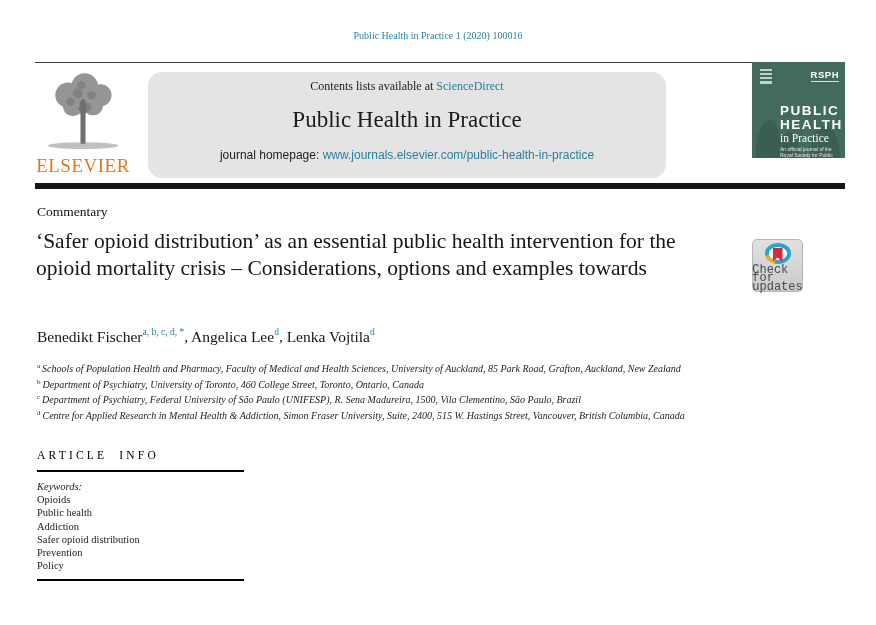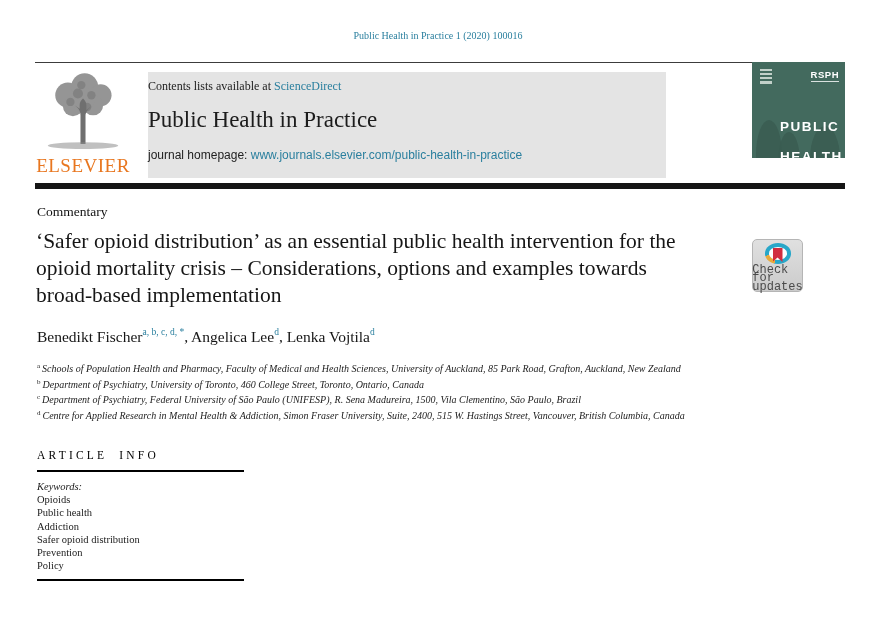--- a/index.html
+++ b/index.html
@@ -14,39 +14,39 @@
   .hairline{position:absolute;top:62px;left:35px;width:810px;height:1px;background:#3c3c3c;}
   .blackbar{position:absolute;top:183px;left:35px;width:810px;height:6px;background:#151515;}
 
   
   .elsevier{position:absolute;left:33px;top:70px;width:100px;height:110px;text-align:center;}
   .elsevier svg{display:block;margin:0 auto;}
   .els-word{font-size:19px;letter-spacing:.5px;color:#e8761f;margin-top:1px;}
 
   
   .banner{position:absolute;left:148px;top:72px;width:518px;height:106px;background:#e4e4e4;
-          }
+          text-align:center;border-radius:14px;}
   .contents-line{padding-top:7px;font-size:12px;color:#222;}
   .teal-link{color:#2a7f9e;text-decoration:none;cursor:pointer;}
   .journal-title{margin-top:13px;font-size:23px;color:#1c1c1c;}
   .homepage-line{margin-top:15px;font-family:"Liberation Sans",sans-serif;font-size:12px;color:#222;}
 
   
   .cover{position:absolute;left:752px;top:62px;width:93px;height:96px;background:#436a5e;
          font-family:"Liberation Sans",sans-serif;color:#fff;overflow:hidden;}
   .cover .sil{position:absolute;background:#3a5c51;border-radius:50% 50% 0 0;opacity:.85;}
   .sil1{left:4px;top:58px;width:26px;height:70px;}
   .sil2{left:26px;top:70px;width:22px;height:60px;}
   .sil3{left:58px;top:64px;width:30px;height:66px;}
   .crest{position:absolute;left:8px;top:7px;width:12px;height:15px;opacity:.85;
          background:linear-gradient(#d8e2dc 0 2px,transparent 2px 4px,#d8e2dc 4px 6px,transparent 6px 8px,#d8e2dc 8px 10px,transparent 10px 12px,#d8e2dc 12px 14px);}
   .rsph{position:absolute;right:6px;top:7px;font-size:9.5px;font-weight:bold;letter-spacing:.5px;}
   .rsph-rule{position:absolute;right:6px;top:19px;width:28px;height:1px;background:rgba(255,255,255,.8);}
   .cover-title{position:absolute;right:6px;top:42px;text-align:left;left:28px;}
-  .cover-title .big{font-size:13.5px;font-weight:bold;letter-spacing:1.5px;line-height:13.5px;margin-top:16px;}
+  .cover-title .big{font-size:13.5px;font-weight:bold;letter-spacing:1.5px;line-height:13.5px;}
   .cover-title .script{font-family:"Liberation Serif",serif;font-size:11.5px;line-height:14px;}
   .cover-title .tag{font-size:5px;line-height:5.5px;opacity:.85;margin-top:2px;}
 
   
   .commentary{position:absolute;left:37px;top:204px;font-size:13.5px;color:#111;font-family:Liberation Serif, serif;}
   .title{position:absolute;left:36px;top:228px;font-size:21.5px;line-height:26.8px;color:#161616;}
   .title div{white-space:nowrap;}
 
   
   .badge{position:absolute;left:752px;top:239px;width:49px;height:51px;border:1px solid #b5b5b5;
@@ -136,21 +136,20 @@
     </div>
   </div>
 
   <div class="blackbar"></div>
 
   <div class="commentary">Commentary</div>
 
   <div class="title">
     <div>‘Safer opioid distribution’ as an essential public health intervention for the</div>
     <div>opioid mortality crisis – Considerations, options and examples towards</div>
-    <div>broad-based implementation</div>
   </div>
 
   <div class="badge">
     <div class="cm-ring">
       <div class="cm-inner"></div>
       <div class="cm-bookmark"></div>
     </div>
     <div class="badge-label">
       <div>Check for</div>
       <div>updates</div>

